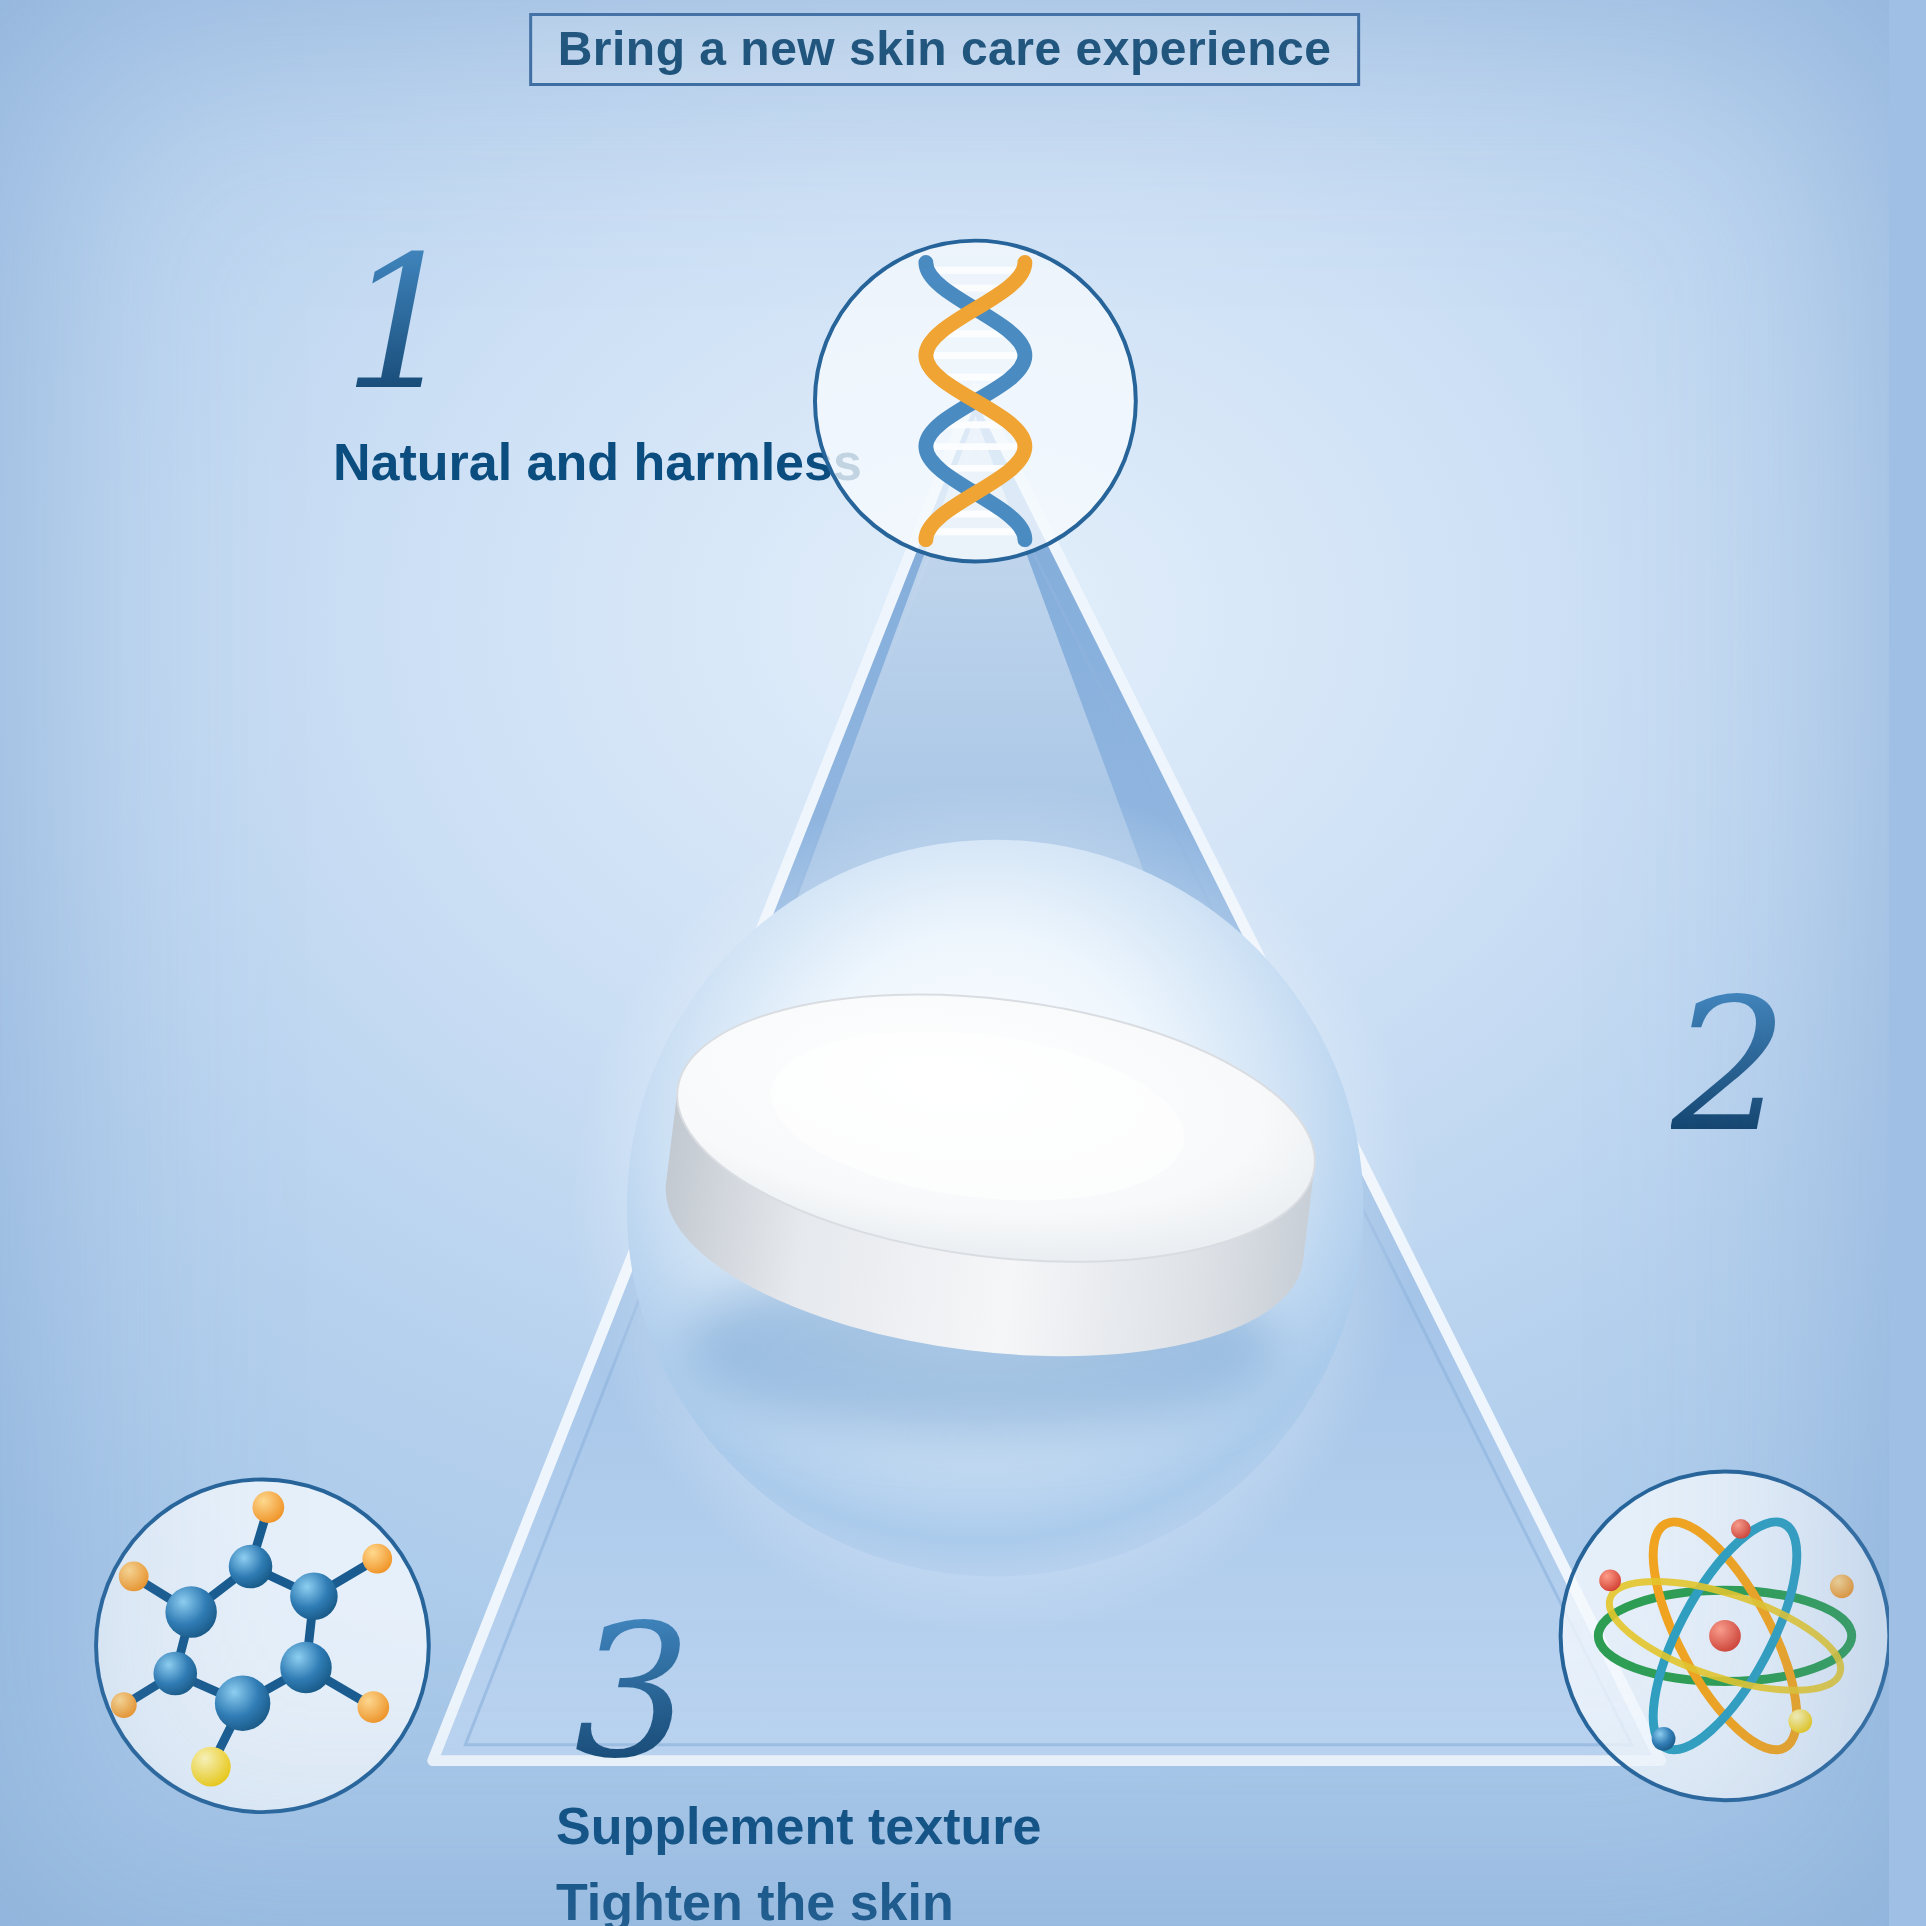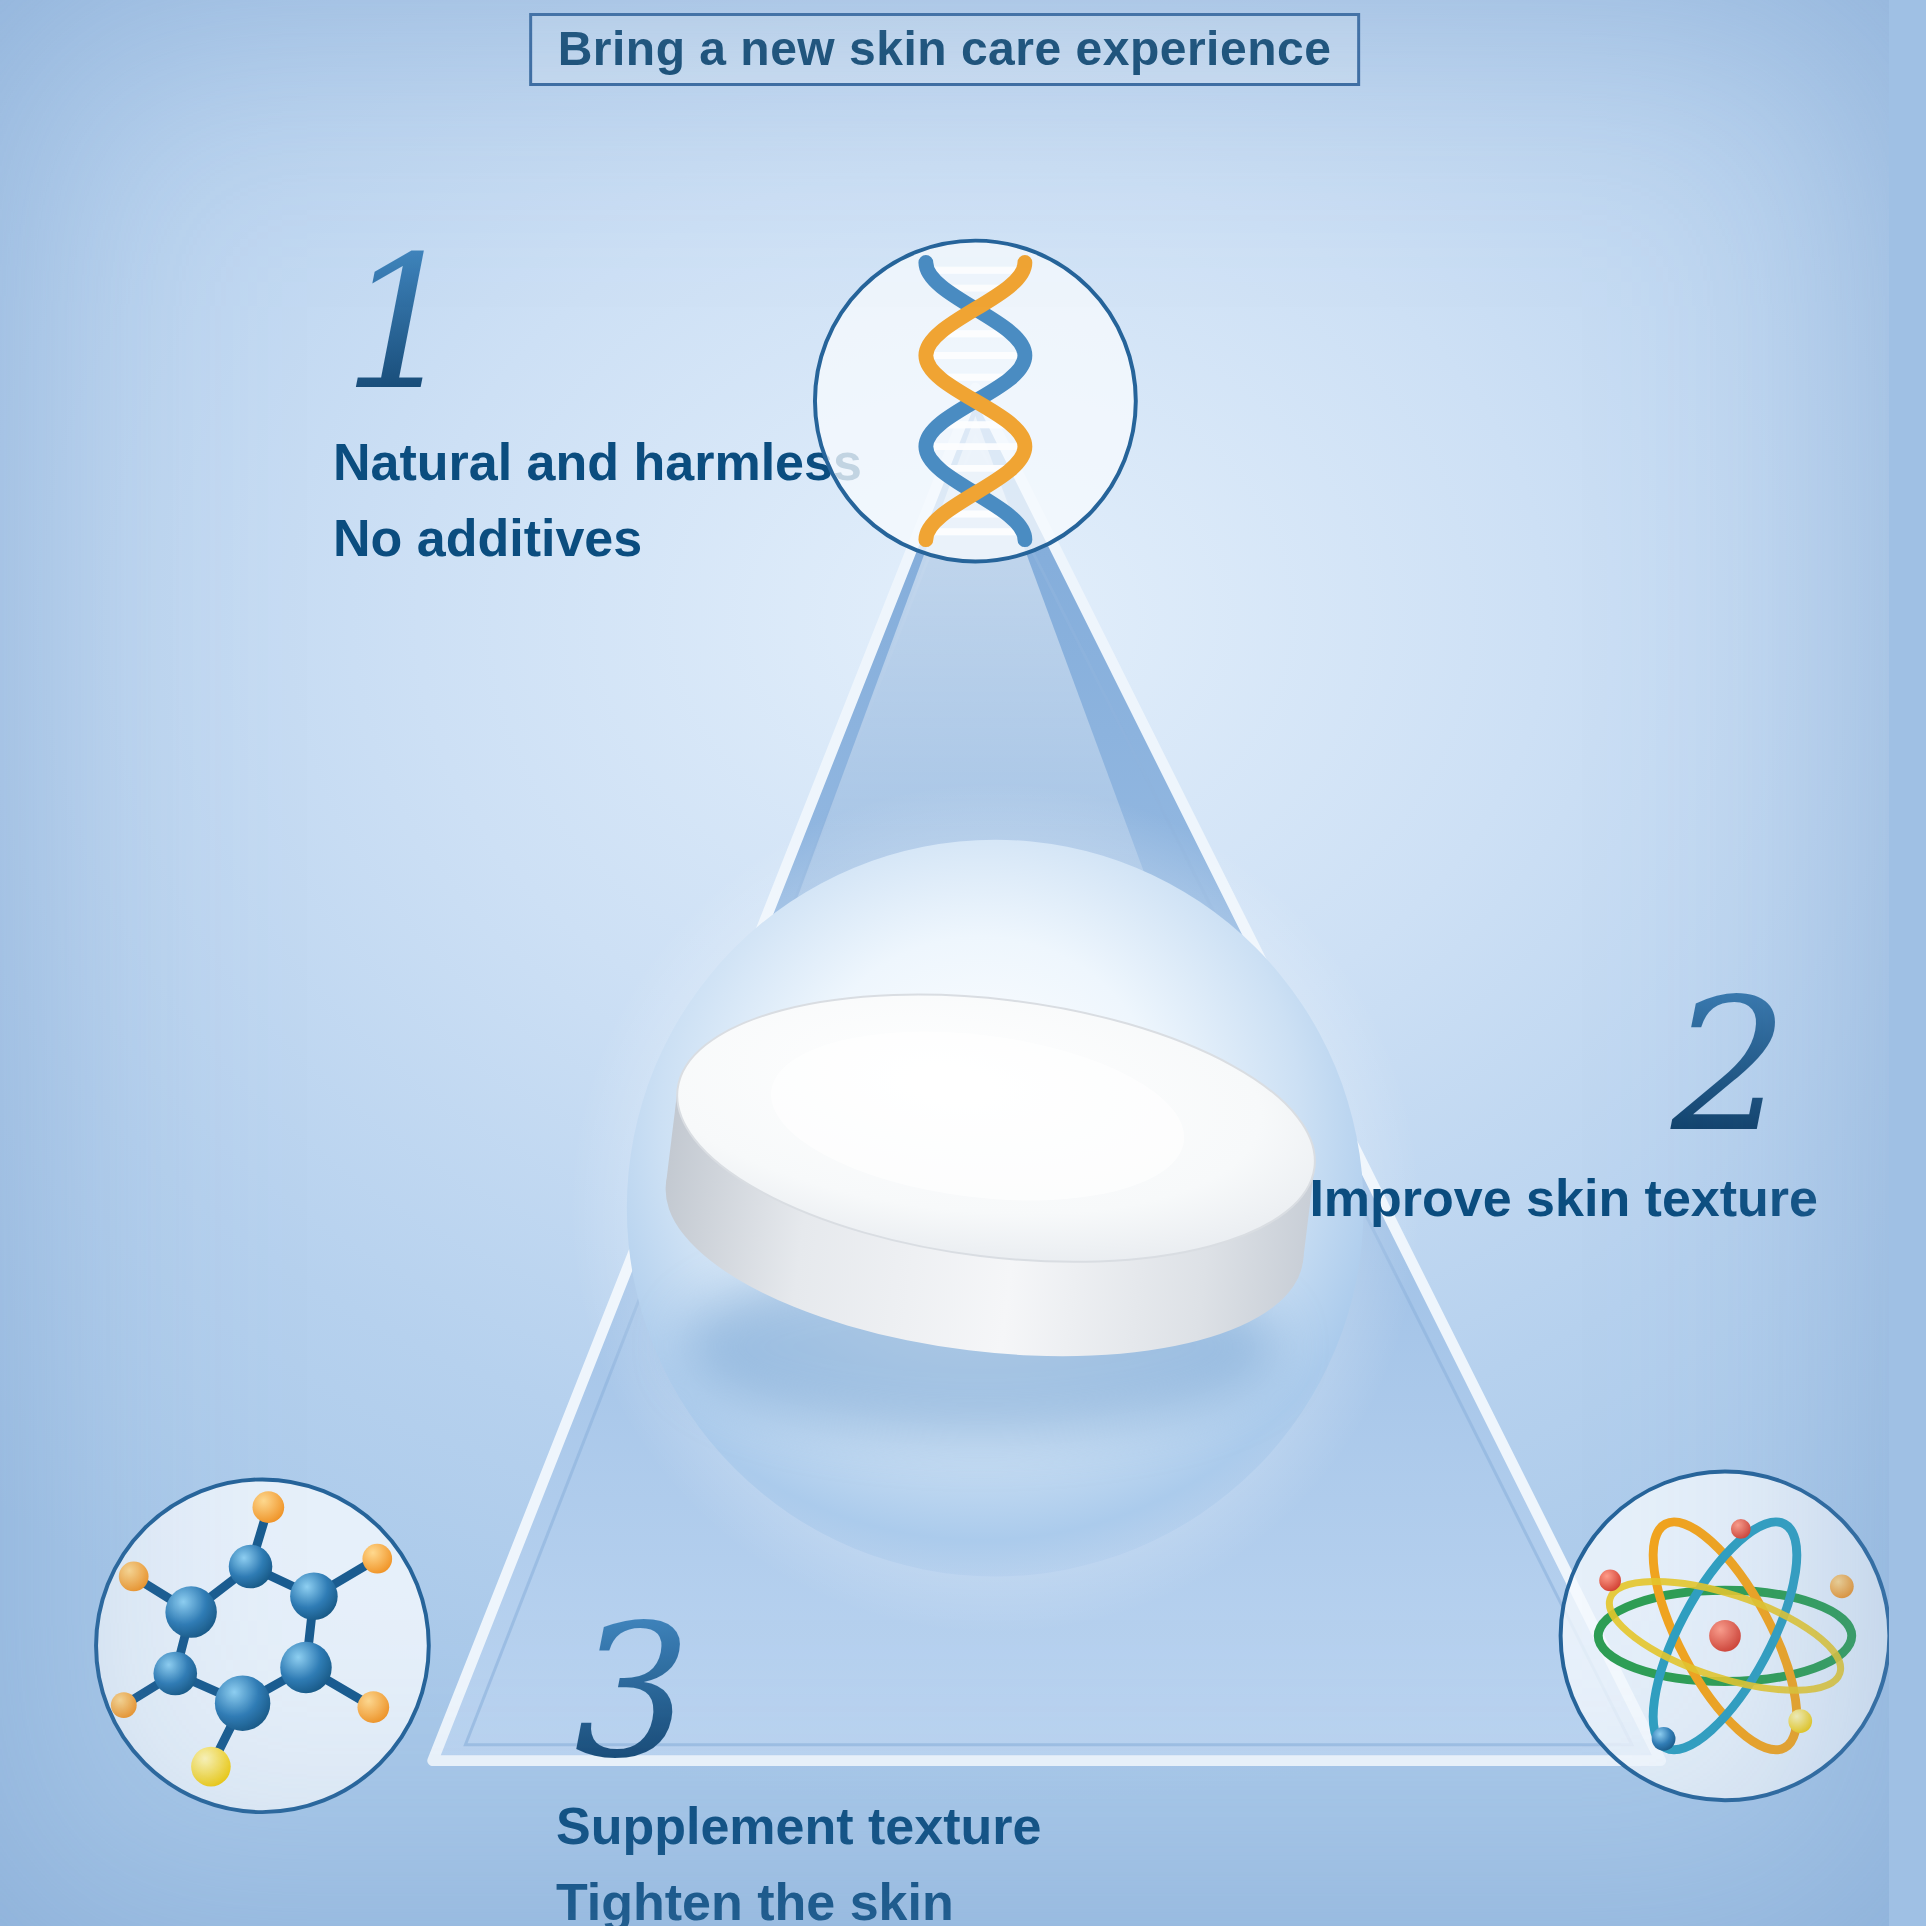--- a/index.html
+++ b/index.html
@@ -106,26 +106,24 @@
       <ellipse cx="0" cy="-48" rx="324" ry="130" fill="url(#gTop)" stroke="#d9dde2" stroke-width="2"></ellipse>
       <ellipse cx="-20" cy="-58" rx="210" ry="82" fill="#ffffff" opacity="0.6"></ellipse>
     </g>
   </svg>
 
   <div class="title">Bring a new skin care experience</div>
 
   <div class="feature f1">
     <div class="num">1</div>
     <div class="line">Natural and harmless</div>
-    <div class="line">No additives</div>
   </div>
 
   <div class="feature f2">
     <div class="num">2</div>
-    <div class="line">Improve skin texture</div>
   </div>
 
   <div class="feature f3">
     <div class="num">3</div>
     <div class="line">Supplement texture</div>
     <div class="line">Tighten the skin</div>
   </div>
 
   <svg class="layer icons" width="1927" height="1927" viewBox="0 0 1946 1946">
 

